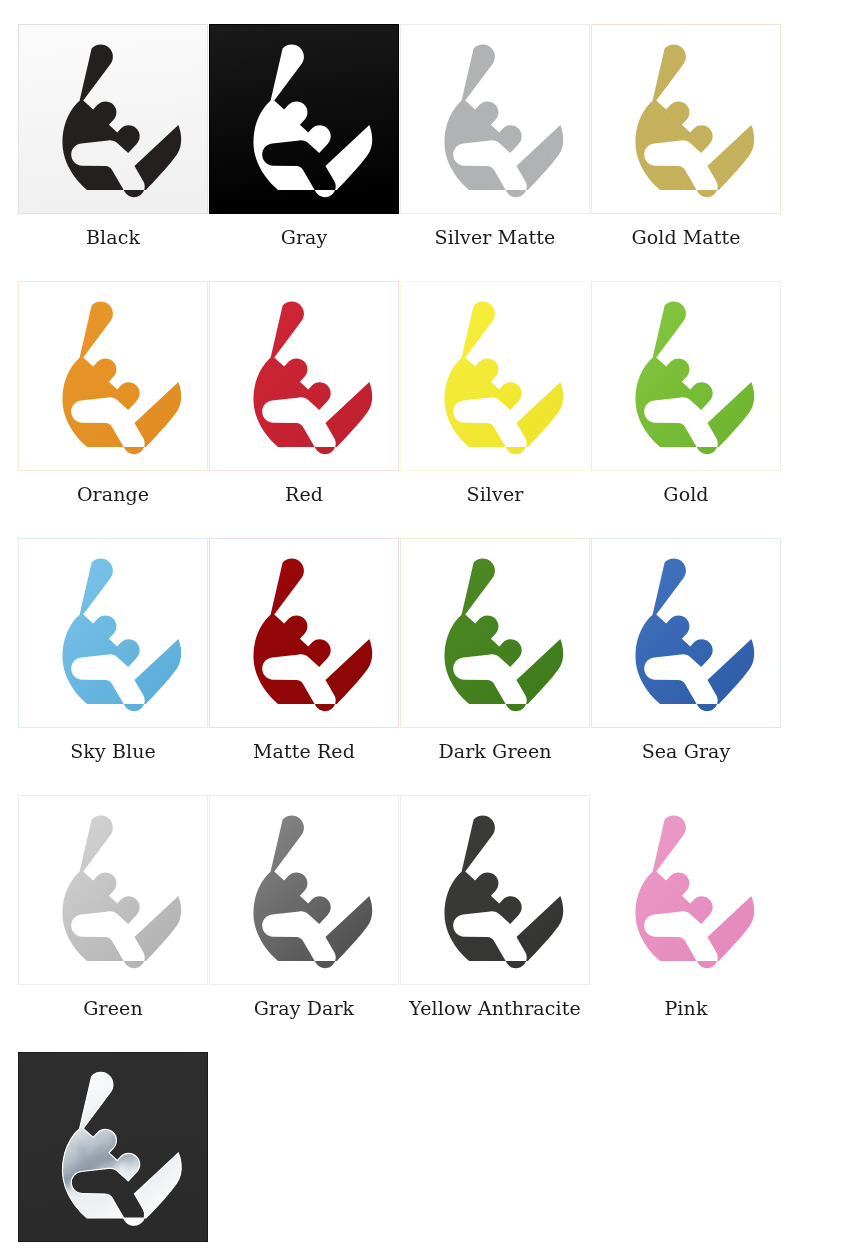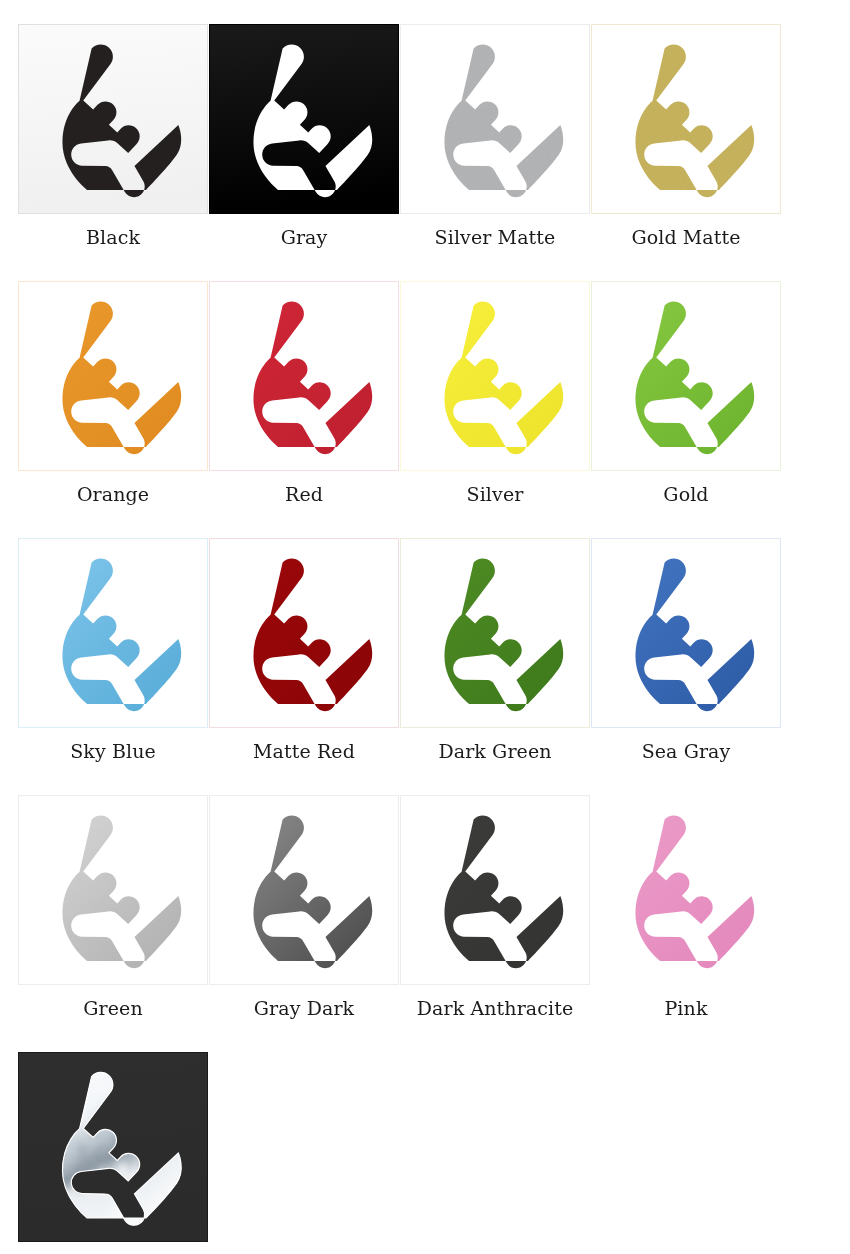--- a/index.html
+++ b/index.html
@@ -317,21 +317,21 @@
               <stop offset="0%" stop-color="#3c3c3a"></stop>
               <stop offset="100%" stop-color="#343432"></stop>
             </linearGradient>
           </defs>
           <rect x="0" y="0" width="190" height="190" fill="#ffffff"></rect>
           <g transform="translate(6,4) scale(0.96)">
             <path d="M70.2 20.6 c4.8-5.4 13.0-5.8 18.3-0.9 c5.0 4.6 5.5 12.4 1.2 17.7 L61.4 75.2 l10.4 9.6 l4.6-4.9 c4.3-4.6 11.6-4.9 16.2-0.6 c4.7 4.3 5.0 11.6 0.7 16.3 l-4.9 5.3 l8.8 8.1 l3.6-3.9 c4.3-4.6 11.5-4.9 16.2-0.6 l0.1 0.1 c4.7 4.3 5.0 11.6 0.6 16.3 l-0.1 0.1 l-8.9 9.6 l-11.0-10.1 l-0.0 0.0 c-2.7-2.5-6.3-3.6-9.9-3.2 l-28.6 3.3 c-6.4 0.7-11.1 6.4-10.4 12.8 c0.6 5.9 5.5 10.3 11.3 10.5 l0.1 0 l24.6 0.5 l-0.2 0.0 c3.1 0.1 5.9 1.8 7.4 4.5 l13.0 22.6 c3.1 5.4 10.0 7.3 15.4 4.2 c5.4-3.1 7.3-10.0 4.2-15.4 l-9.3-16.1 l46.2-43.2 c0 0 8.0 18.0-2.0 32.0 c-10.0 14.0-32.0 36.5-32.0 36.5 l-62.0 0.0 c0 0-26.0-20.0-26.0-50.0 c0-30.0 18.0-44.0 18.0-44.0 Z" fill="url(#g14)"></path>
           </g>
         </svg>
       </div>
-      <div class="label">Dark Anthracite</div>
+      <div class="label">Yellow Anthracite</div>
     </div>
     <div class="cell">
       <div class="swatch" style="border-color: rgb(255, 255, 255); background: rgb(255, 255, 255);">
         <svg viewBox="0 0 190 190" xmlns="http://www.w3.org/2000/svg" preserveAspectRatio="xMidYMid meet">
           <defs>
             <linearGradient id="g15" x1="0%" y1="0%" x2="75%" y2="100%">
               <stop offset="0%" stop-color="#eb9bc8"></stop>
               <stop offset="100%" stop-color="#e489bd"></stop>
             </linearGradient>
           </defs>

